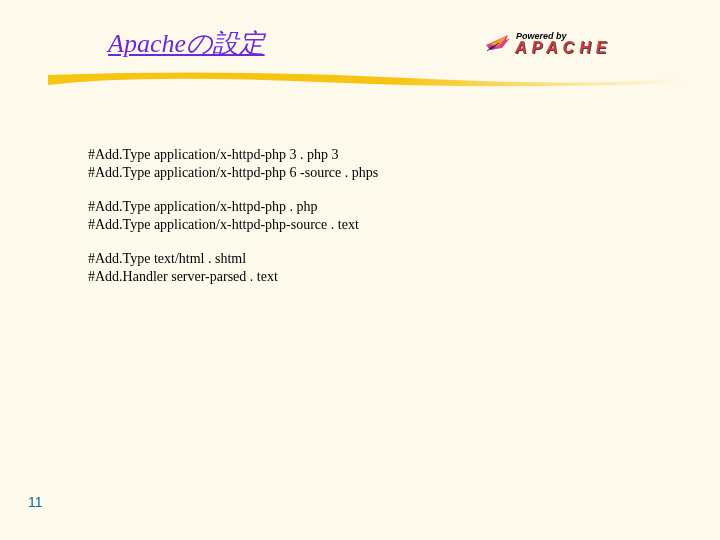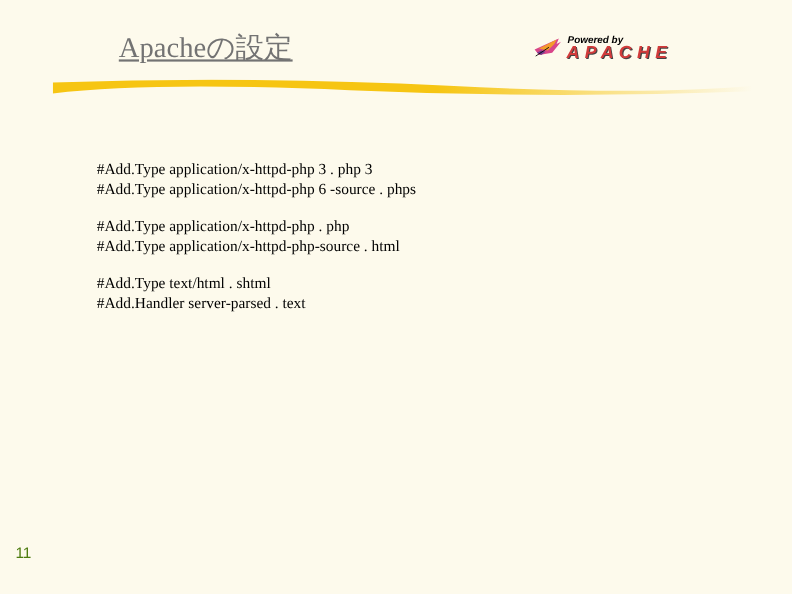--- a/index.html
+++ b/index.html
@@ -10,22 +10,23 @@
     background: #fdfaec;
     font-family: "Times New Roman", "MS Mincho", serif;
     position: relative;
     overflow: hidden;
   }
   .title {
     position: absolute;
     top: 26px;
     left: 108px;
     font-size: 26px;
-    color: #737373;
+    color: #6d28d9;
     text-decoration: underline;
+    font-style: italic;
   }
   .gradient-line {
     position: absolute;
     top: 72px;
     left: 48px;
     width: 636px;
     height: 20px;
   }
   .gradient-line svg {
     width: 636px;
@@ -39,25 +40,25 @@
     font-size: 14px;
     color: #000000;
     line-height: 1.28;
   }
   .block {
     margin-bottom: 16px;
   }
   .block:last-child { margin-bottom: 0; }
   .page-num {
     position: absolute;
-    left: 14px;
+    left: 28px;
     bottom: 30px;
     font-family: Arial, sans-serif;
     font-size: 14px;
-    color: #4d7c0f;
+    color: #0369a1;
   }
   .logo {
     position: absolute;
     top: 28px;
     right: 26px;
     width: 210px;
     height: 30px;
   }
   .logo svg { display: block; }
 </style>
@@ -93,21 +94,21 @@
   </svg>
 </div>
 
 <div class="content">
   <div class="block">
     <div>#Add.Type application/x-httpd-php 3 . php 3</div>
     <div>#Add.Type application/x-httpd-php 6 -source . phps</div>
   </div>
   <div class="block">
     <div>#Add.Type application/x-httpd-php . php</div>
-    <div>#Add.Type application/x-httpd-php-source . html</div>
+    <div>#Add.Type application/x-httpd-php-source . text</div>
   </div>
   <div class="block">
     <div>#Add.Type text/html . shtml</div>
     <div>#Add.Handler server-parsed . text</div>
   </div>
 </div>
 
 <div class="page-num">11</div>
 
 </body></html>

